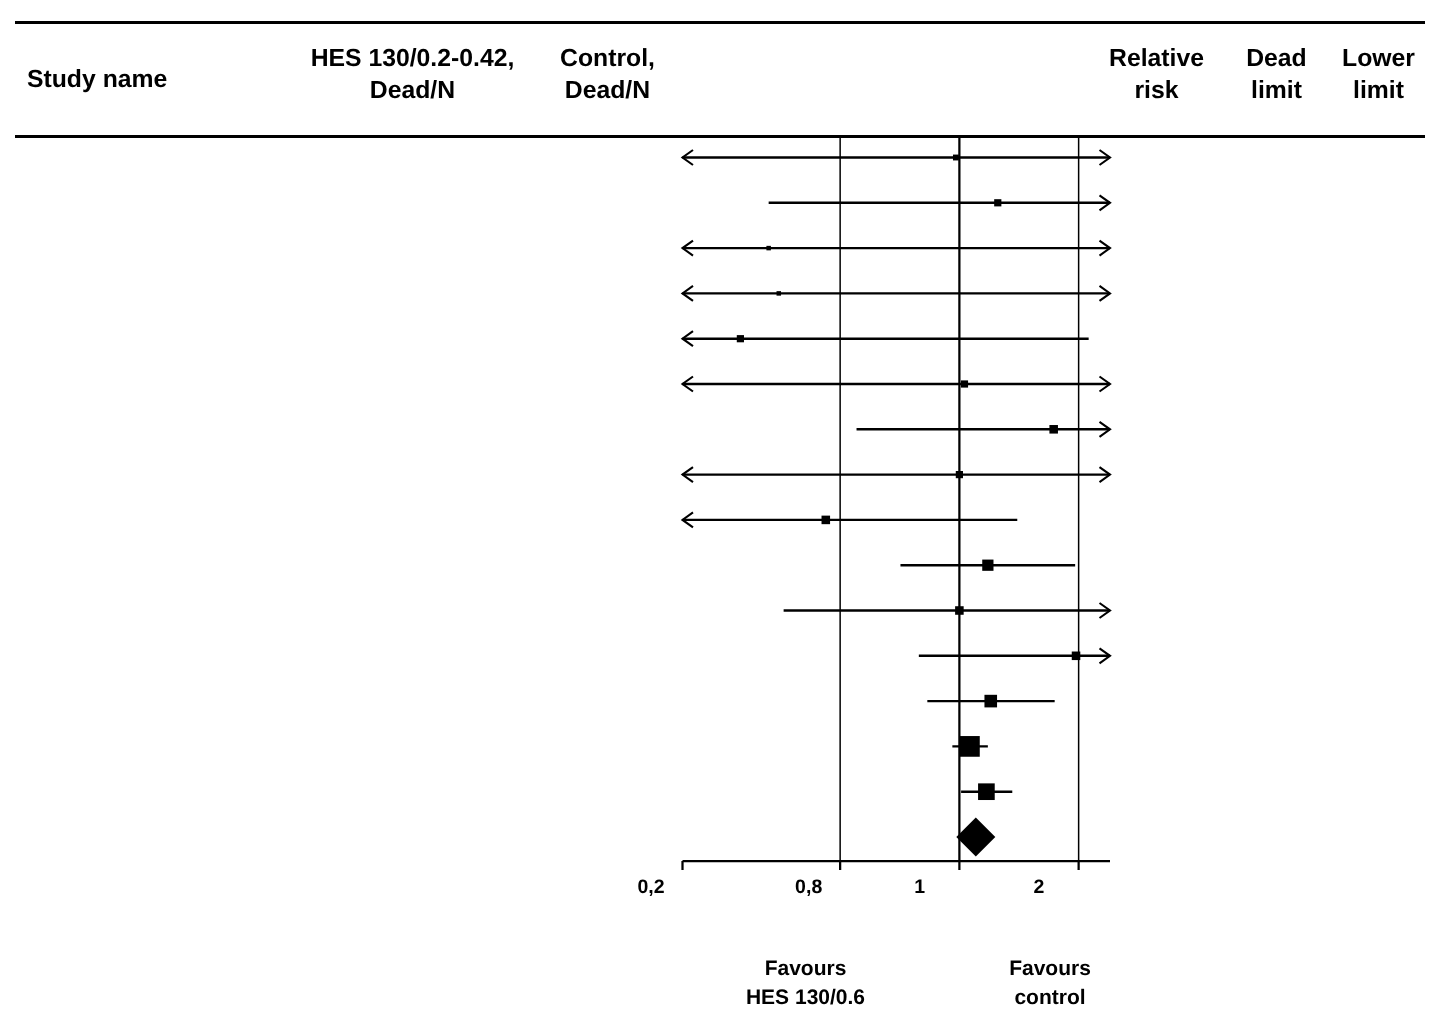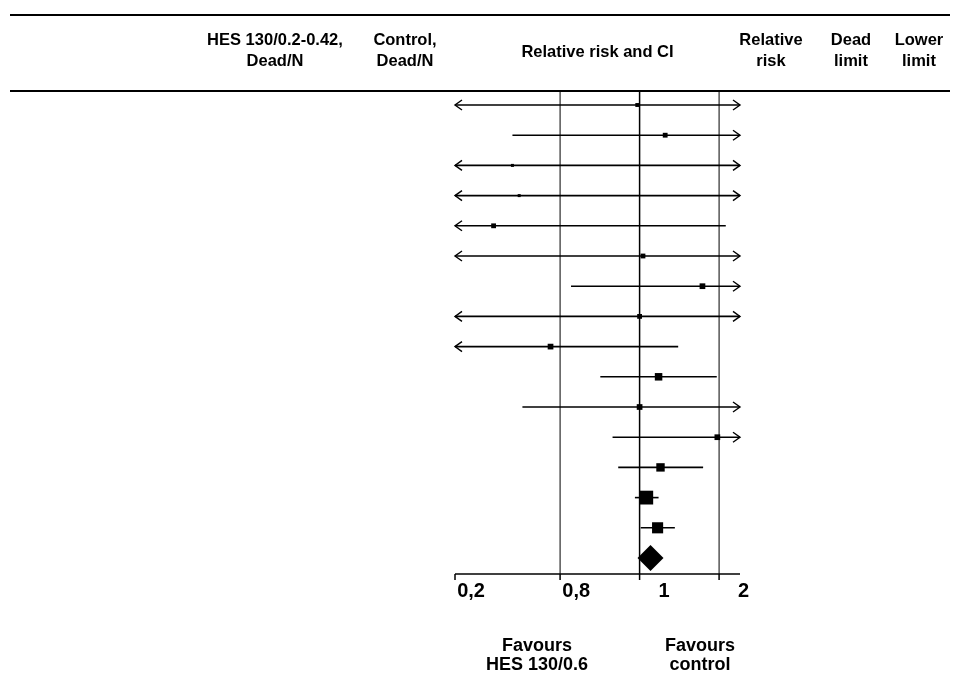--- a/index.html
+++ b/index.html
@@ -42,49 +42,49 @@
     white-space: nowrap;
   }
   .cell.left { text-align: left; }
   .cell.center { text-align: center; }
   .pooled {
     font-weight: bold;
     font-style: italic;
   }
   .axlabel {
     position: absolute;
-    font-size: 20px;
-    font-weight: bold;
-    text-align: right;
+    font-size: 13px;
+    font-weight: bold;
+    text-align: left;
     line-height: 17px;
   }
   .footnote {
     position: absolute;
-    font-size: 18px;
+    font-size: 14px;
     font-weight: bold;
     text-align: center;
     line-height: 17px;
   }
   svg { position: absolute; left: 0; top: 0; }
 </style>
 </head>
 <body>
 
 <div id="forest">
   <div class="rule" style="left:10px; top:14px; width:940px;"></div>
   <div class="rule" style="left:10px; top:90px; width:940px;"></div>
 
+  <div class="hdr left" style="left:18px; top:44px; width:190px;">Study name</div>
 
   <div class="hdr" style="left:190px; top:30px; width:170px;">HES 130/0.2-0.42,</div>
   <div class="hdr" style="left:190px; top:51px; width:170px;">Dead/N</div>
 
   <div class="hdr" style="left:340px; top:30px; width:130px;">Control,</div>
   <div class="hdr" style="left:340px; top:51px; width:130px;">Dead/N</div>
 
-  <div class="hdr" style="left:455px; top:42px; width:285px;">Relative risk and CI</div>
 
   <div class="hdr" style="left:728px; top:30px; width:86px;">Relative</div>
   <div class="hdr" style="left:728px; top:51px; width:86px;">risk</div>
 
   <div class="hdr" style="left:815px; top:30px; width:72px;">Dead</div>
   <div class="hdr" style="left:815px; top:51px; width:72px;">limit</div>
 
   <div class="hdr" style="left:886px; top:30px; width:66px;">Lower</div>
   <div class="hdr" style="left:886px; top:51px; width:66px;">limit</div>
 

